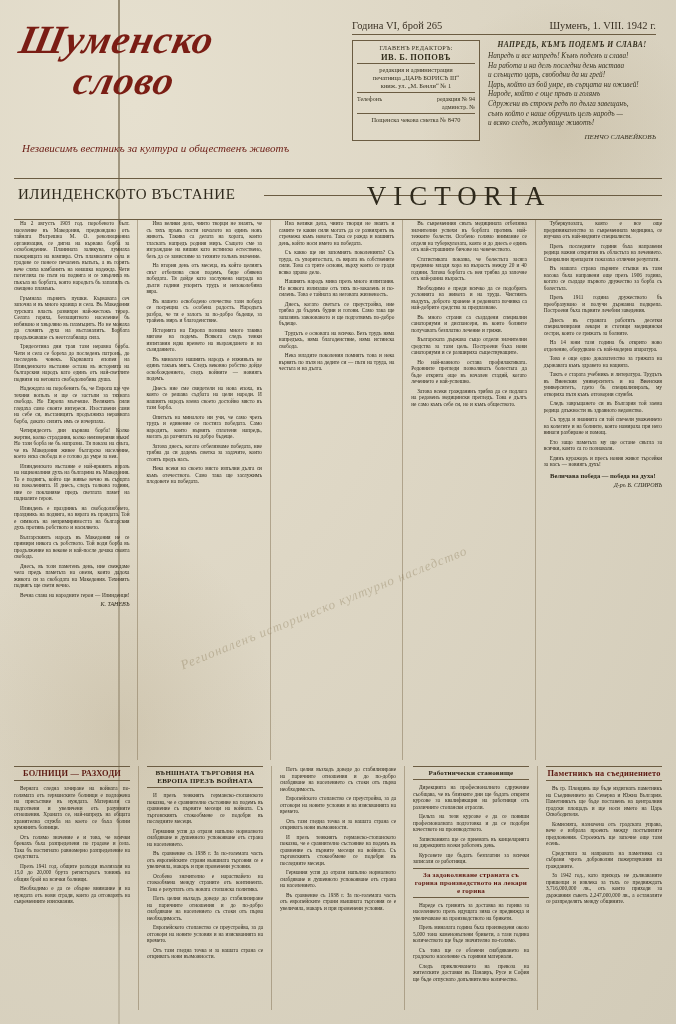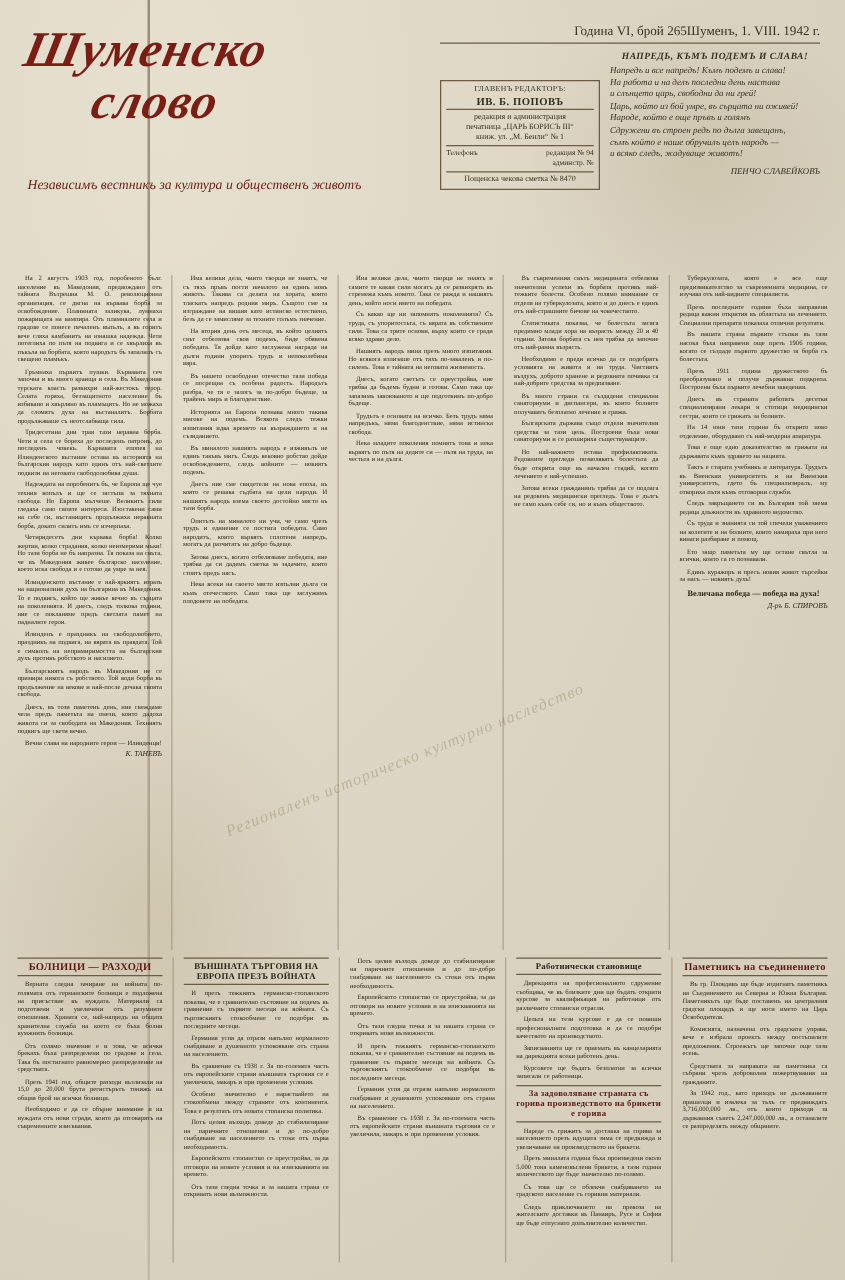--- a/index.html
+++ b/index.html
@@ -37,28 +37,28 @@
     letter-spacing:1px;
   }
   .logo .l1{font-size:40px;line-height:40px;transform:skewX(-12deg);display:block;}
   .logo .l2{font-size:40px;line-height:42px;margin-left:54px;transform:skewX(-12deg);display:block;}
   .logo-sub{
     position:absolute;left:8px;top:128px;width:330px;
     color:#6d2018;font-size:11px;font-style:italic;
   }
   .issue-line{
     position:absolute;left:338px;top:6px;width:304px;
-    display:flex;justify-content:flex-end;
+    display:flex;justify-content:space-between;
     font-size:10.5px;color:#3a3124;
     border-bottom:1px solid #6b5c42;padding-bottom:3px;
   }
   .boxes{position:absolute;left:338px;top:26px;width:304px;display:flex;gap:8px;}
   .editbox{
     width:118px;border:1px solid #6b5c42;padding:3px 4px;
-    font-size:6.4px;line-height:8px;color:#35301f;text-align:center;margin-top:24px;
+    font-size:6.4px;line-height:8px;color:#35301f;text-align:center;
   }
   .editbox .hd{font-size:6.2px;letter-spacing:.3px;}
   .editbox .nm{font-size:8.5px;font-weight:bold;letter-spacing:.4px;margin:1px 0 2px;}
   .editbox .sep{border-top:1px solid #6b5c42;margin:2px 0;}
   .editbox .row{display:flex;justify-content:space-between;font-size:6px;text-align:left;}
   .poem{
     flex:1;text-align:center;color:#35301f;
   }
   .poem .ttl{font-size:7.6px;font-weight:bold;letter-spacing:.4px;margin-bottom:3px;font-style:italic;}
   .poem p{margin:0;font-size:7.2px;line-height:9.6px;font-style:italic;text-align:left;}
@@ -156,20 +156,25 @@
           <p>Царь, който из бой умре, въ сърцата ни оживей!</p>
           <p>Народе, който е още пръвъ и голямъ</p>
           <p>Сдружени въ строен редъ по дълга завещанъ,</p>
           <p>съмъ който е наше обручилъ целъ народъ —</p>
           <p>и всяко следъ, жадуваще животъ!</p>
           <div class="sig">ПЕНЧО СЛАВЕЙКОВЪ</div>
         </div>
       </div>
     </div>
 
+    <div class="hl-row">
+      <div class="hl-rule"></div>
+      <div class="hl-left">ИЛИНДЕНСКОТО ВЪСТАНИЕ</div>
+      <div class="hl-right">VICTORIA</div>
+    </div>
 
     <div class="cols">
 
       <div class="col">
         <p class="txt">На 2 августъ 1903 год. поробеното бълг. население въ Македония, предвождано отъ тайната Вътрешна М. О. революционна организация, се дигна на кървава борба за освобождение. Планината заликува, лумнаха пожарищата на вампира. Отъ пламналите села и градове се понесе печаленъ въпълъ, а въ горитъ вече сляха камбанитъ на юнашка надежда. Чети потеглиха по пътя на подвига и се хвърлиха въ пъкъла на борбата, която народътъ бъ запалилъ съ свещено пламъкъ.</p>
         <p class="txt">Гръмнаха първитъ пушки. Кървавата сеч започна и въ много краища и села. Въ Македония турската власть развихри най-жестокъ терор. Селата горяха, беззащитното население бъ избивано и хвърляно въ пламъцитъ. Но не можаха да сломятъ духа на въстаналитъ. Борбата продължаваше съ неотслабваща сила.</p>
         <p class="txt">Тридесетина дни трая тази неравна борба. Чети и села се бореха до последенъ патронъ, до последенъ човекъ. Кървавата епопея на Илинденското въстание остава въ историята на българския народъ като единъ отъ най-светлите подвизи на неговата свободолюбива душа.</p>
         <p class="txt">Надеждата на поробенитъ бъ, че Европа ще чуе техния вопълъ и ще се застъпи за тяхната свобода. Но Европа мълчеше. Великитъ сили гледаха само своите интереси. Изоставени сами на себе си, въстаницитъ продължиха неравната борба, докато силитъ имъ се изчерпаха.</p>
         <p class="txt">Четиридесетъ дни кървава борба! Колко жертви, колко страдания, колко неизмерими мъки! Но тази борба не бъ напразна. Тя показа на свъта, че въ Македония живее българско население, което иска свобода и е готово да умре за нея.</p>
         <p class="txt">Илинденското въстание е най-яркиятъ изразъ на националния духъ на българина въ Македония. То е подвигъ, който ще живъе вечно въ сърцата на поколенията. И днесъ, следъ толкова години, ние се покланяме предъ светлата памет на падналите герои.</p>
@@ -273,21 +278,21 @@
       </div>
 
       <div class="vr"></div>
 
       <div class="lcol">
         <div class="secthd blk sm">Работнически становище</div>
         <p class="txt">Дирекцията на професионалното сдружение съобщава, че въ близките дни ще бъдатъ открити курсове за квалификация на работници отъ различните стопански отрасли.</p>
         <p class="txt">Цельта на тези курсове е да се повиши професионалната подготовка и да се подобри качеството на производството.</p>
         <p class="txt">Записванията ще се приематъ въ канцеларията на дирекцията всеки работенъ день.</p>
         <p class="txt">Курсовете ще бъдатъ безплатни за всички записали се работници.</p>
-        <div class="secthd sm">За задоволяване страната съ горива произведството на брикети е горива</div>
+        <div class="secthd sm">За задоволяване страната съ горива произведството на лекари е горива</div>
         <p class="txt">Нареде съ грижитъ за доставка на горива за населението презъ идущата зима се предвижда и увеличаване на производството на брикети.</p>
         <p class="txt">Презъ миналата година бъха произведени около 5,000 тона каменовъглени брикети, а тази година количеството ще бъде значително по-голямо.</p>
         <p class="txt">Съ това ще се облекчи снабдяването на градското население съ горивни материали.</p>
         <p class="txt">Следъ приключването на превоза на жителските доставки въ Панаиръ, Русе и София ще бъде отпуснато допълнително количество.</p>
       </div>
 
       <div class="vr"></div>
 
       <div class="lcol">
         <div class="secthd">Паметникъ на съединението</div>

